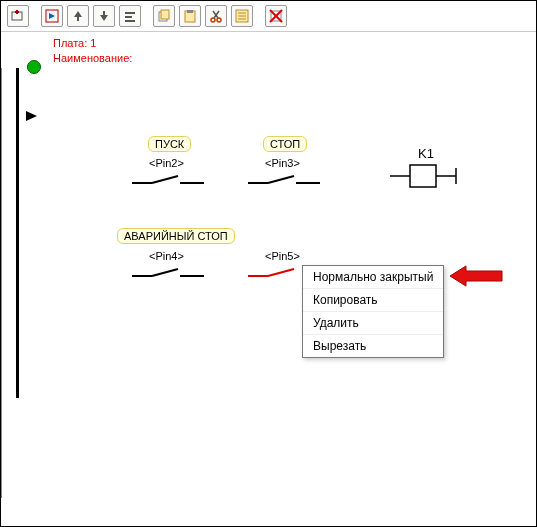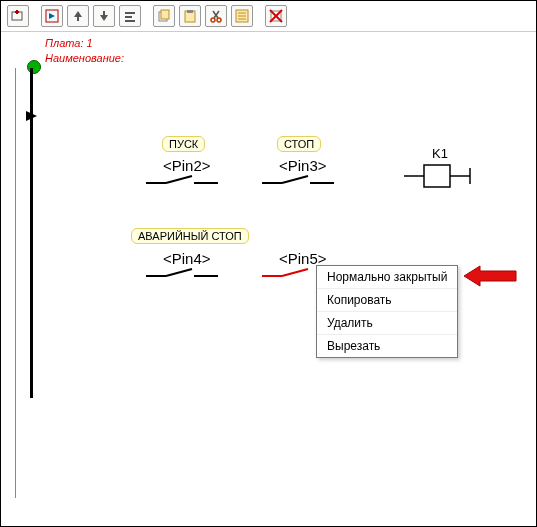--- a/index.html
+++ b/index.html
@@ -30,67 +30,66 @@
     border: 1px solid #999;
     background: #f9f9f7;
     display: flex;
     align-items: center;
     justify-content: center;
     cursor: pointer;
     border-radius: 2px;
   }
   .tb-sep { width: 4px; }
   .header-info {
-    padding: 4px 20px 2px 20px;
+    padding: 4px 20px 2px 28px;
     font-size: 11px;
     line-height: 15px;
     position: relative;
-    font-style: italic;
   }
   .dot-green {
     position:absolute;
     left: 26px; top: 28px;
     width: 12px; height: 12px;
     border-radius: 50%;
     background: #00b000;
     border: 1px solid #006000;
   }
   .arrow-black {
     position:absolute;
     left: 24px; top: 78px;
   }
   .hi-row { margin-left: 24px; }
   .hi-label { color: #d00; }
   .hi-value { color: #d00; }
   .canvas {
     position: relative;
     height: 430px;
     border-left: 1px solid #888;
-    margin-left: 14px;
+    margin-left: 0;
     padding-left: 28px;
   }
   .vbus {
     position:absolute;
     left: 14px;
     top: 0;
     width: 3px;
     height: 330px;
     background: #000;
   }
   .tag {
     position: absolute;
     background: #ffffe0;
     border: 1px solid #e4d060;
     border-radius: 6px;
     padding: 1px 6px;
     font-size: 11px;
   }
   .pinlbl {
     position: absolute;
-    font-size: 15px;
+    font-size: 11px;
     color: #000;
   }
   .contact-no, .contact-nc {
     position: absolute;
     width: 72px;
     height: 16px;
   }
   .relay-label{
     position:absolute;
     font-size:13px;

